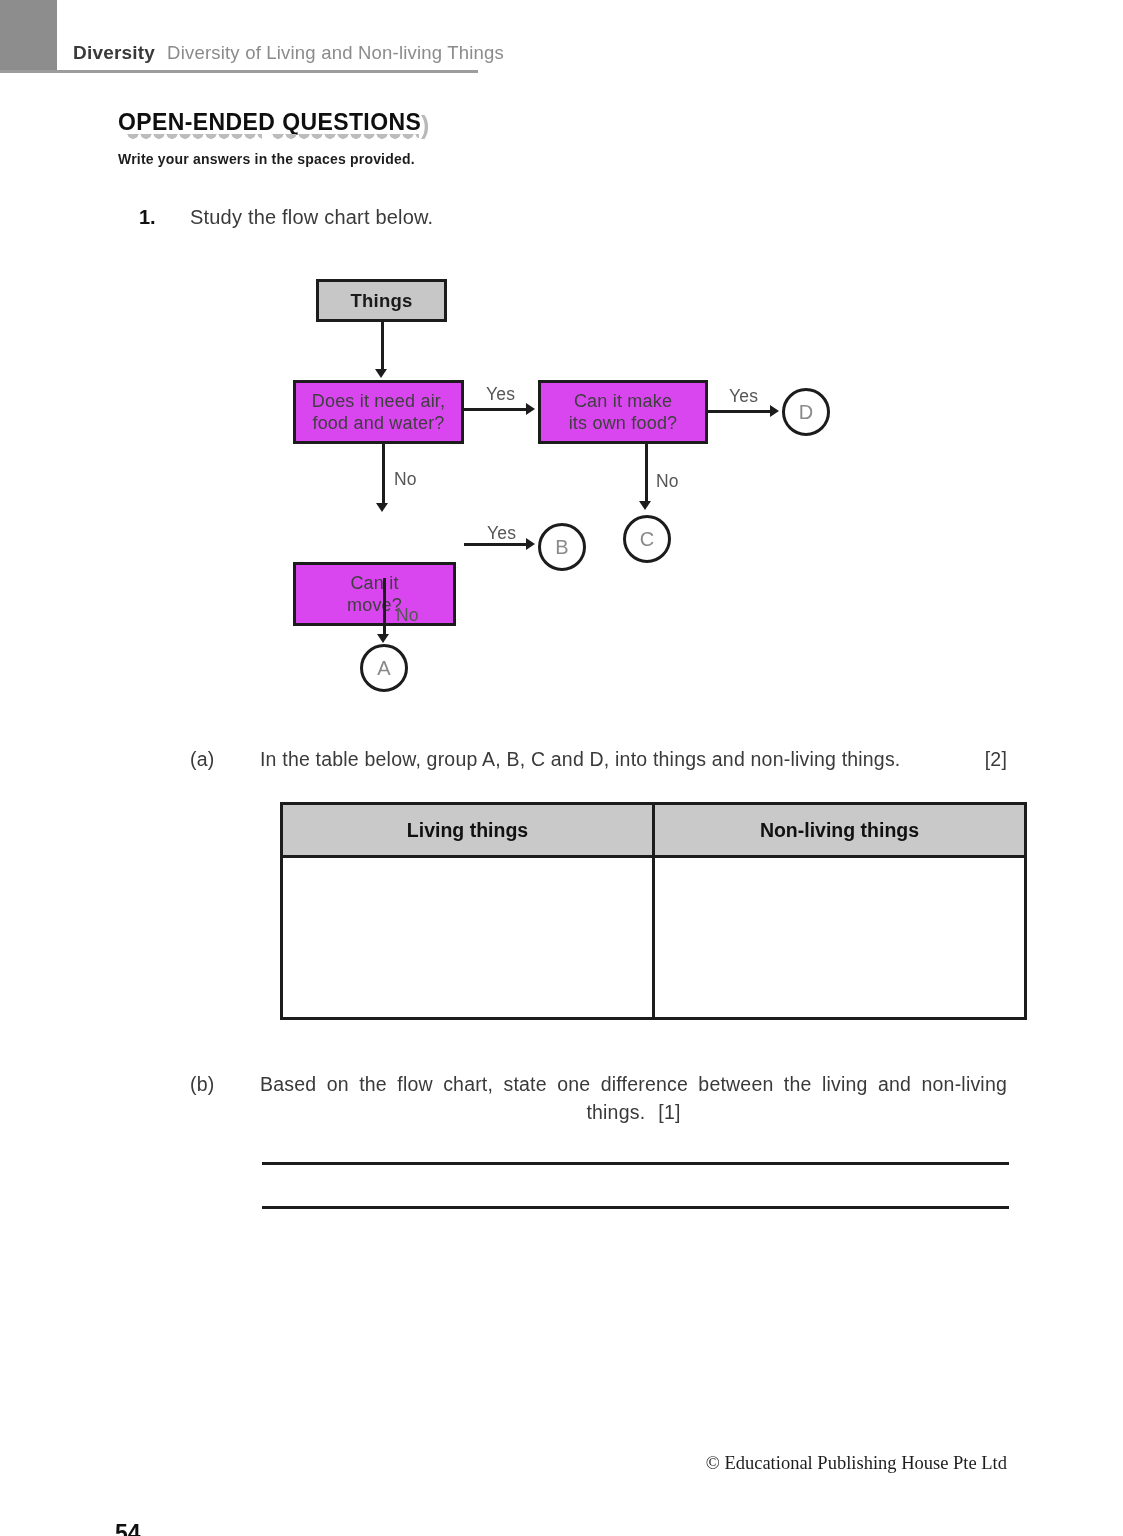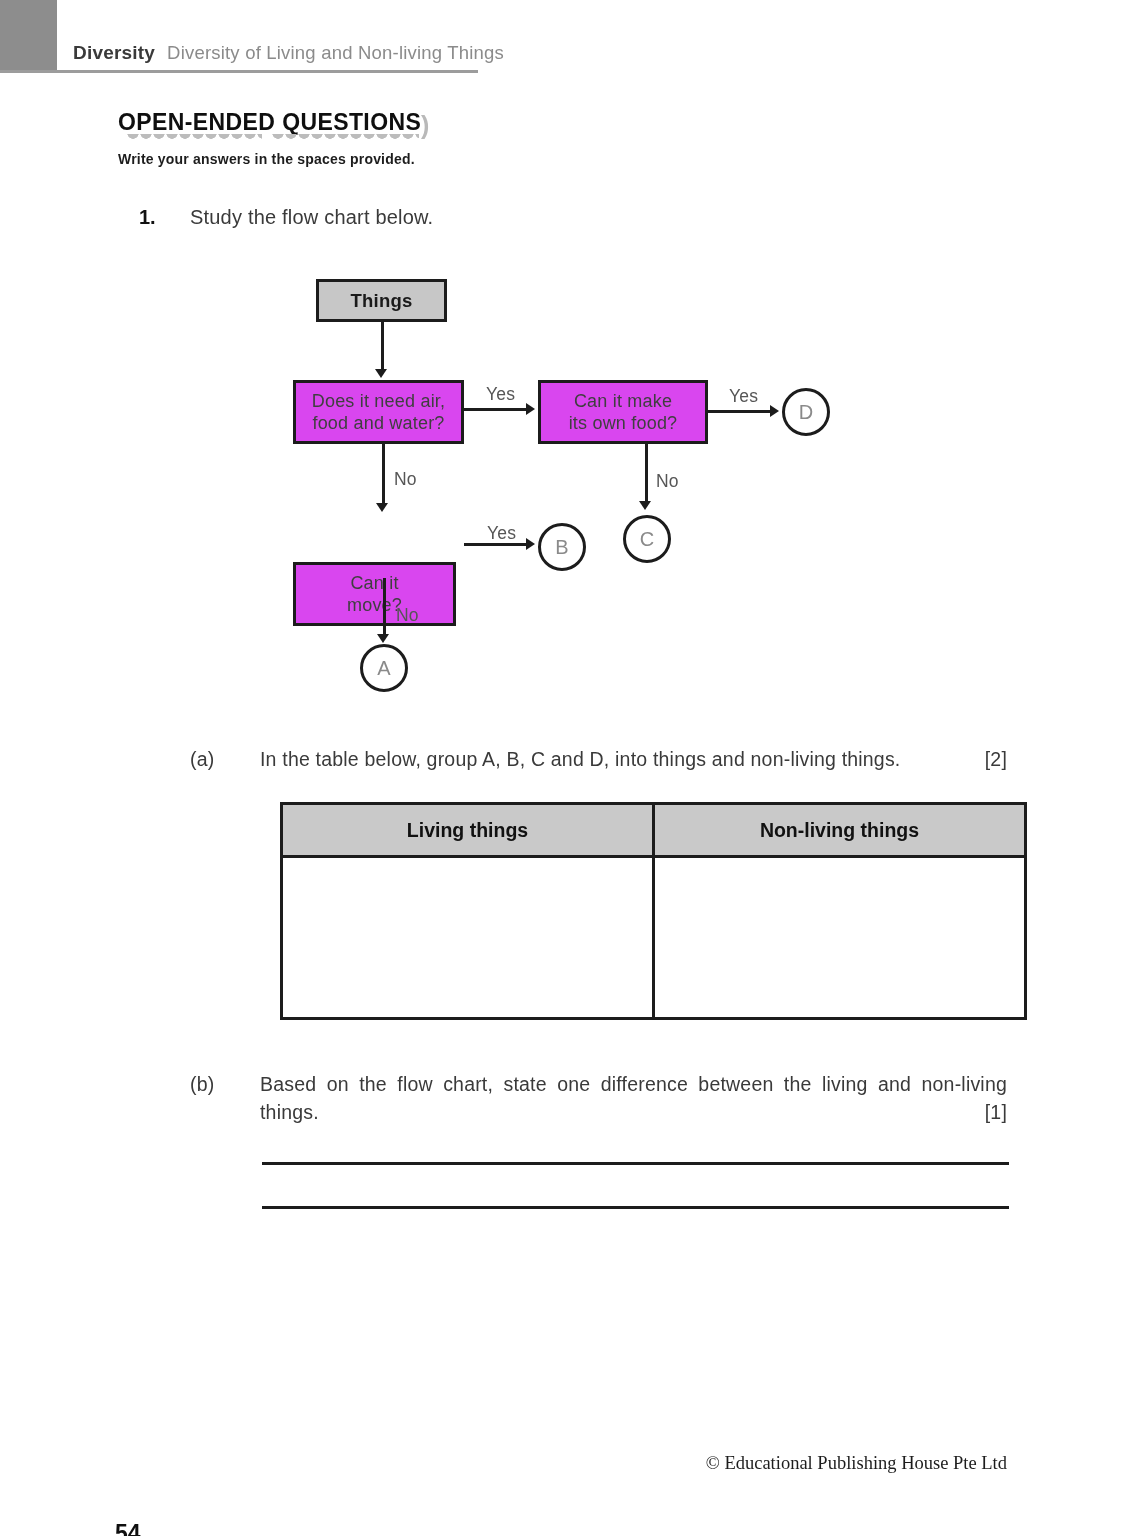--- a/index.html
+++ b/index.html
@@ -45,21 +45,21 @@
   .t-head{display:flex;height:50px;flex:0 0 50px;background:#c9c9c9;border-bottom:3px solid #1c1c1c;}
   .t-body{display:flex;flex:1;}
   .t-cell{flex:1;display:flex;align-items:center;justify-content:center;}
   .t-cell.first{border-right:3px solid #1c1c1c;}
   .t-head .t-cell{font-weight:bold;font-size:19.5px;color:#111;}
   
   .part-b{position:absolute;left:190px;top:1070px;width:817px;display:flex;font-size:19.5px;color:#3a3a3a;letter-spacing:.2px;line-height:28px;}
   .part-b .plabel{width:70px;flex:0 0 70px;}
   .part-b .pbody{flex:1;}
   .pb-line1{text-align:justify;text-align-last:justify;}
-  .pb-line2{display:flex;justify-content:space-between;gap:13px;}
+  .pb-line2{display:flex;justify-content:center;gap:13px;}
   .answer-line{position:absolute;left:262px;width:747px;height:3px;background:#1c1c1c;}
   
   .page-number{position:absolute;left:115px;top:1520px;font-size:23px;font-weight:bold;color:#0f0f0f;}
   .copyright{position:absolute;right:116px;top:1453px;font-family:"Liberation Serif","DejaVu Serif",serif;font-size:18.5px;color:#1d1d1d;}
 </style>
 </head>
 <body>
 
 <div class="page">
 

